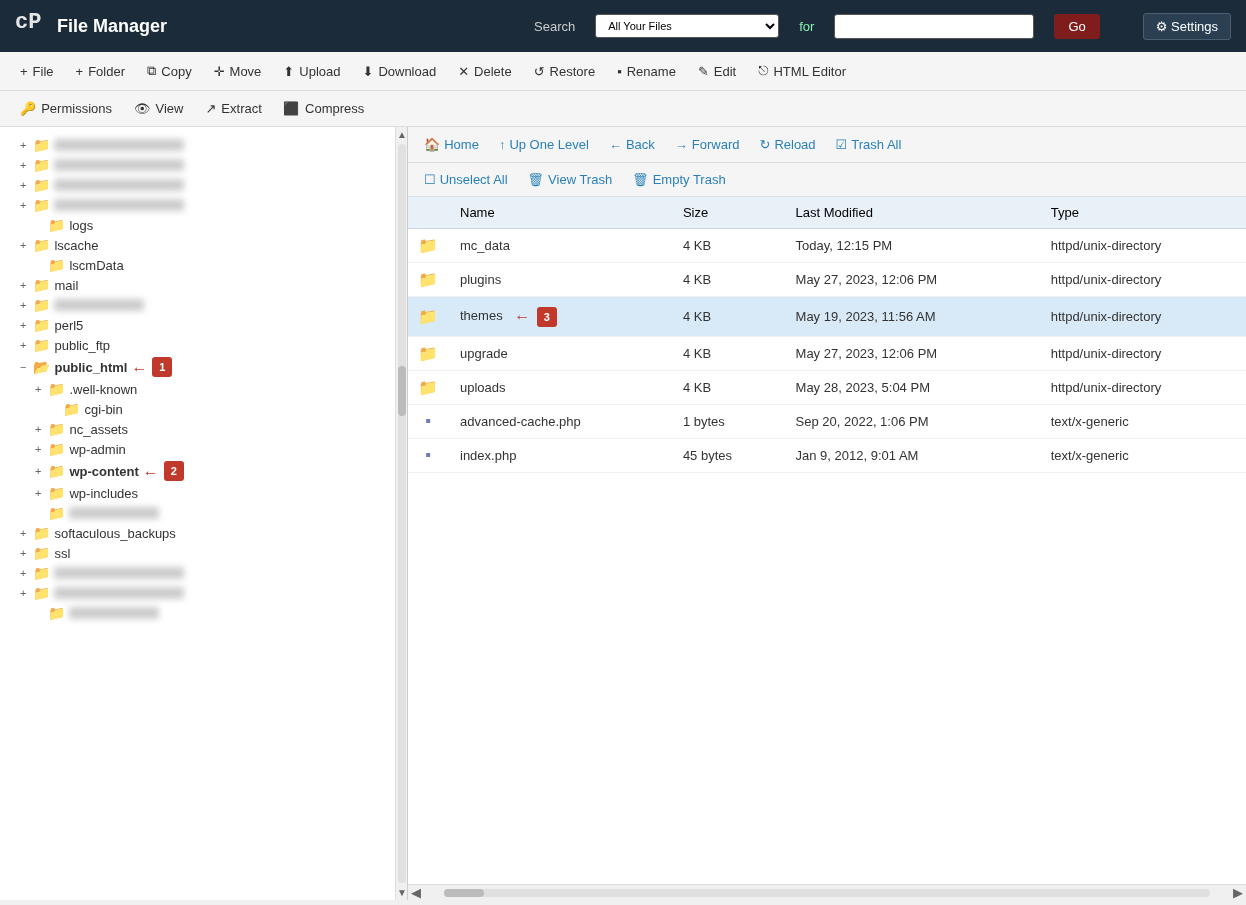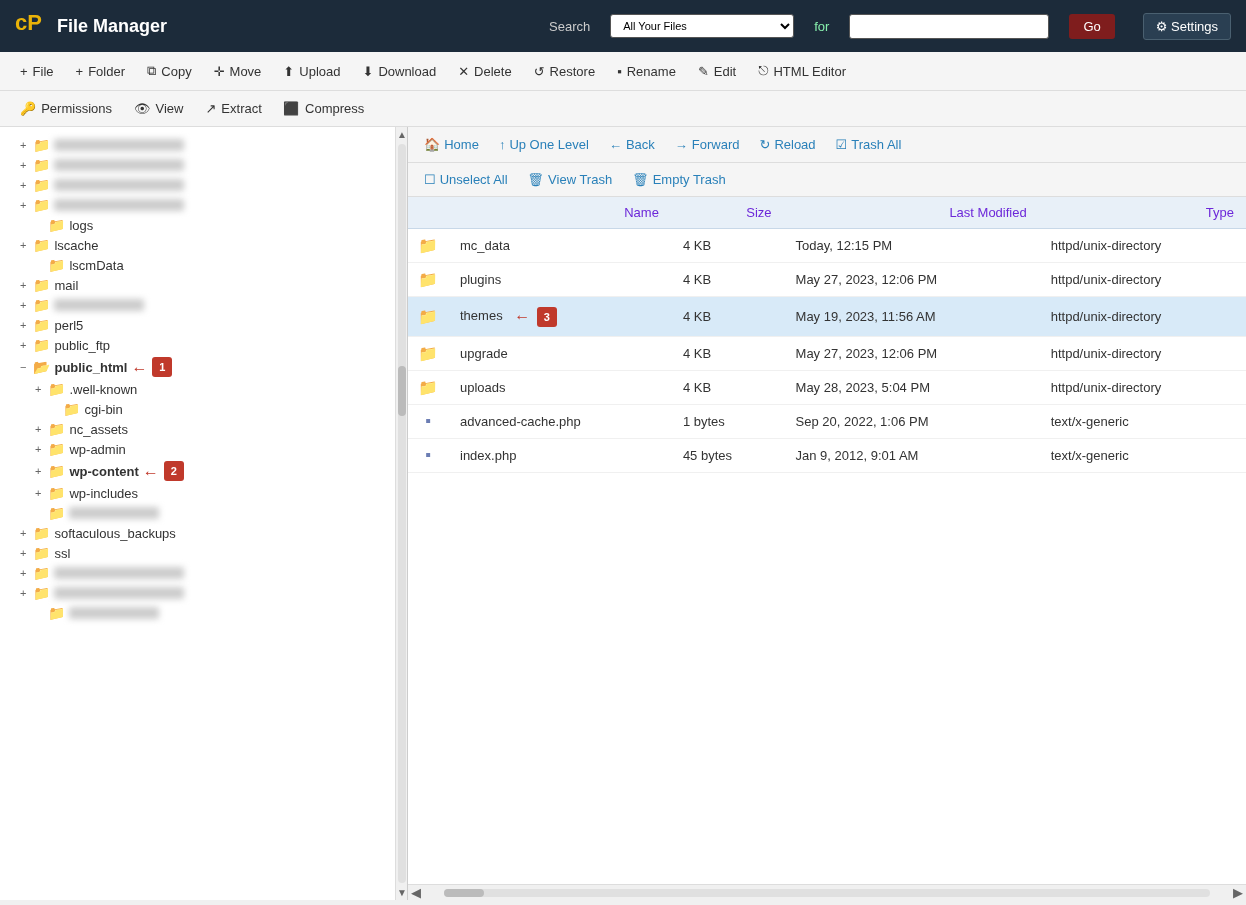--- a/index.html
+++ b/index.html
@@ -16,23 +16,24 @@
     }
     .header-logo {
       display: flex;
       align-items: center;
       gap: 10px;
       margin-right: auto;
     }
     .logo-icon {
       width: 32px;
       height: 32px;
-      color: #eab308;
+      color: #e5e5e5;
       font-size: 22px;
       font-weight: bold;
+      font-family: Liberation Mono, monospace;
     }
     .header-title {
       font-size: 18px;
       font-weight: bold;
       color: white;
     }
     .header-search {
       display: flex;
       align-items: center;
       gap: 20px;
@@ -66,21 +67,21 @@
       font-size: 13px;
     }
     .btn-settings {
       background: #2a3f52;
       color: white;
       border: 1px solid #4a6070;
       padding: 5px 12px;
       border-radius: 3px;
       cursor: pointer;
       font-size: 13px;
-      margin-left: 8px;
+      margin-left: 23px;
     }
 
     
     .toolbar {
       background: #f5f5f5;
       border-bottom: 1px solid #ddd;
       padding: 6px 10px;
       display: flex;
       flex-wrap: wrap;
       gap: 2px;
@@ -215,23 +216,23 @@
       flex: 1;
       overflow-y: auto;
     }
     table {
       width: 100%;
       border-collapse: collapse;
     }
     thead th {
       background: #e8f0f8;
       padding: 8px 12px;
-      text-align: right;
-      font-size: 13px;
-      color: #6d28d9;
+      text-align: left;
+      font-size: 13px;
+      color: #000000;
       border-bottom: 1px solid #c8d8e8;
       font-weight: normal;
       cursor: pointer;
     }
     tbody tr {
       border-bottom: 1px solid #f0f0f0;
     }
     tbody tr.selected { background: #d8eaf8; }
     tbody td {
       padding: 9px 12px;

